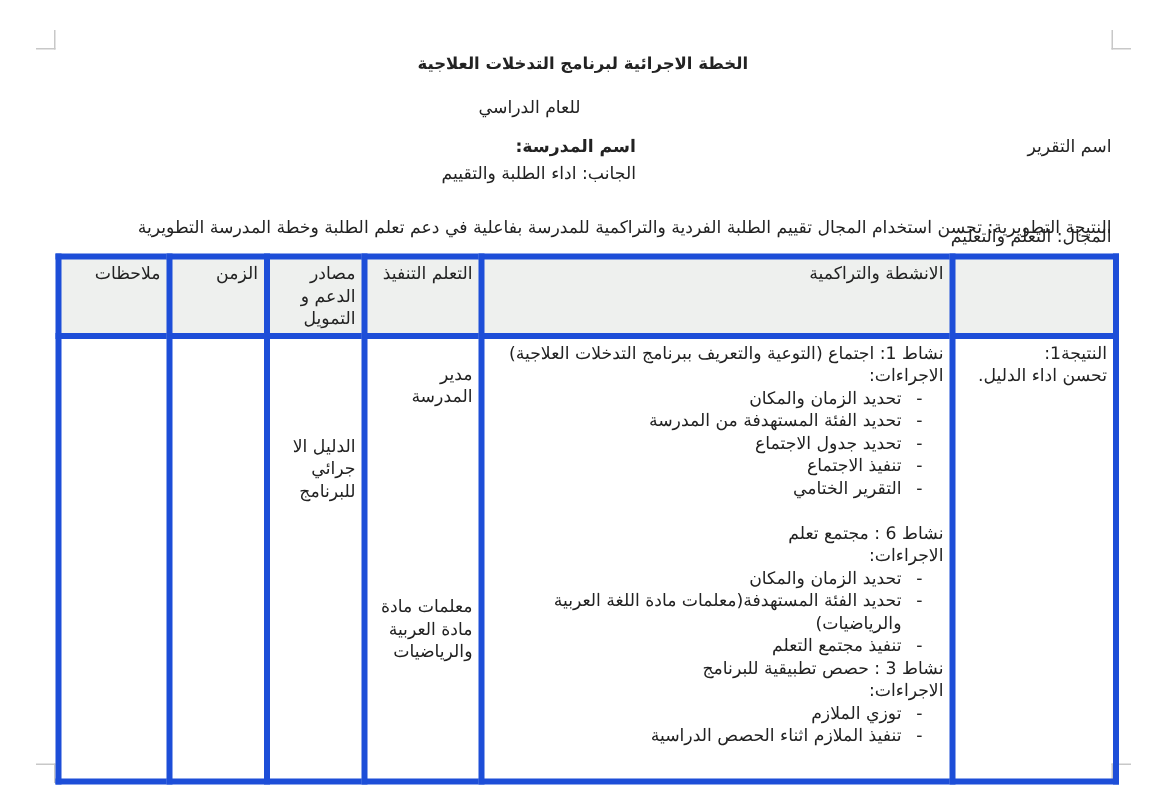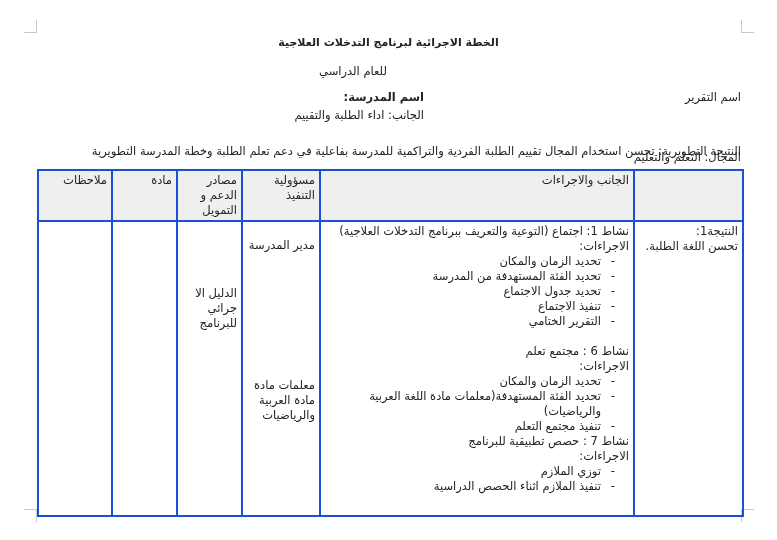--- a/index.html
+++ b/index.html
@@ -11,21 +11,21 @@
   .c-br{left:741px;top:509px;border-left-width:1px;border-top-width:1px;}
   .txt{position:absolute;direction:rtl;white-space:nowrap;font-size:11.5px;}
   .title{top:36px;left:0;width:777px;text-align:center;direction:rtl;font-weight:bold;font-size:11px;}
   .year{top:64px;left:0;width:706px;text-align:center;box-sizing:border-box;}
   .dir{top:90px;right:36px;}
   .school{top:90px;right:353px;font-weight:bold;}
   .domain{top:134px;right:36px;margin-top:16px;}
   .aspect{top:108px;right:353px;}
   .outcome{top:144px;right:36px;}
   table.plan{position:absolute;left:37px;top:169px;width:705px;border-collapse:collapse;direction:rtl;table-layout:fixed;font-size:11.5px;}
-  table.plan th, table.plan td{border:2px solid #1d4ed8;vertical-align:top;text-align:right;padding:2px 4px;font-weight:normal;line-height:15px;}
+  table.plan th, table.plan td{border:4px solid #1d4ed8;vertical-align:top;text-align:right;padding:2px 4px;font-weight:normal;line-height:15px;}
   table.plan thead th{background:#eef0ee;height:40px;}
   table.plan tbody td{height:289px;}
   .act-title{display:block;}
   .act-sub{display:block;}
   ul.steps{list-style:none;margin:0;padding:0 14px 0 0;}
   ul.steps li{position:relative;padding-right:14px;}
   ul.steps li::before{content:"-";position:absolute;right:0;top:0;}
   .gap{height:15px;}
 </style>
 </head>
@@ -49,32 +49,32 @@
     <col style="width:109px">
     <col style="width:314px">
     <col style="width:78px">
     <col style="width:65px">
     <col style="width:65px">
     <col style="width:74px">
   </colgroup>
   <thead>
     <tr>
       <th></th>
-      <th>الجانب والاجراءات</th>
-      <th>مسؤولية التنفيذ</th>
+      <th>الانشطة والتراكمية</th>
+      <th>التعلم التنفيذ</th>
       <th>مصادر الدعم و التمويل</th>
-      <th>مادة</th>
+      <th>الزمن</th>
       <th>ملاحظات</th>
     </tr>
   </thead>
   <tbody>
     <tr>
       <td>
         <span class="act-title">النتيجة1:</span>
-        <span class="act-sub">تحسن اللغة الطلبة.</span>
+        <span class="act-sub">تحسن اداء الدليل.</span>
       </td>
       <td>
         <div>
           <span class="act-title">نشاط 1: اجتماع (التوعية والتعريف ببرنامج التدخلات العلاجية)</span>
           <span class="act-sub">الاجراءات:</span>
           <ul class="steps">
             <li>تحديد الزمان والمكان</li>
             <li>تحديد الفئة المستهدفة من المدرسة</li>
             <li>تحديد جدول الاجتماع</li>
             <li>تنفيذ الاجتماع</li>
@@ -85,21 +85,21 @@
         <div>
           <span class="act-title">نشاط 6 : مجتمع تعلم</span>
           <span class="act-sub">الاجراءات:</span>
           <ul class="steps">
             <li>تحديد الزمان والمكان</li>
             <li>تحديد الفئة المستهدفة(معلمات مادة اللغة العربية والرياضيات)</li>
             <li>تنفيذ مجتمع التعلم</li>
           </ul>
         </div>
         <div>
-          <span class="act-title">نشاط 7 : حصص تطبيقية للبرنامج</span>
+          <span class="act-title">نشاط 3 : حصص تطبيقية للبرنامج</span>
           <span class="act-sub">الاجراءات:</span>
           <ul class="steps">
             <li>توزي الملازم</li>
             <li>تنفيذ الملازم اثناء الحصص الدراسية</li>
           </ul>
         </div>
       </td>
       <td>
         <div style="height:14px"></div>
         <div>مدير المدرسة</div>

